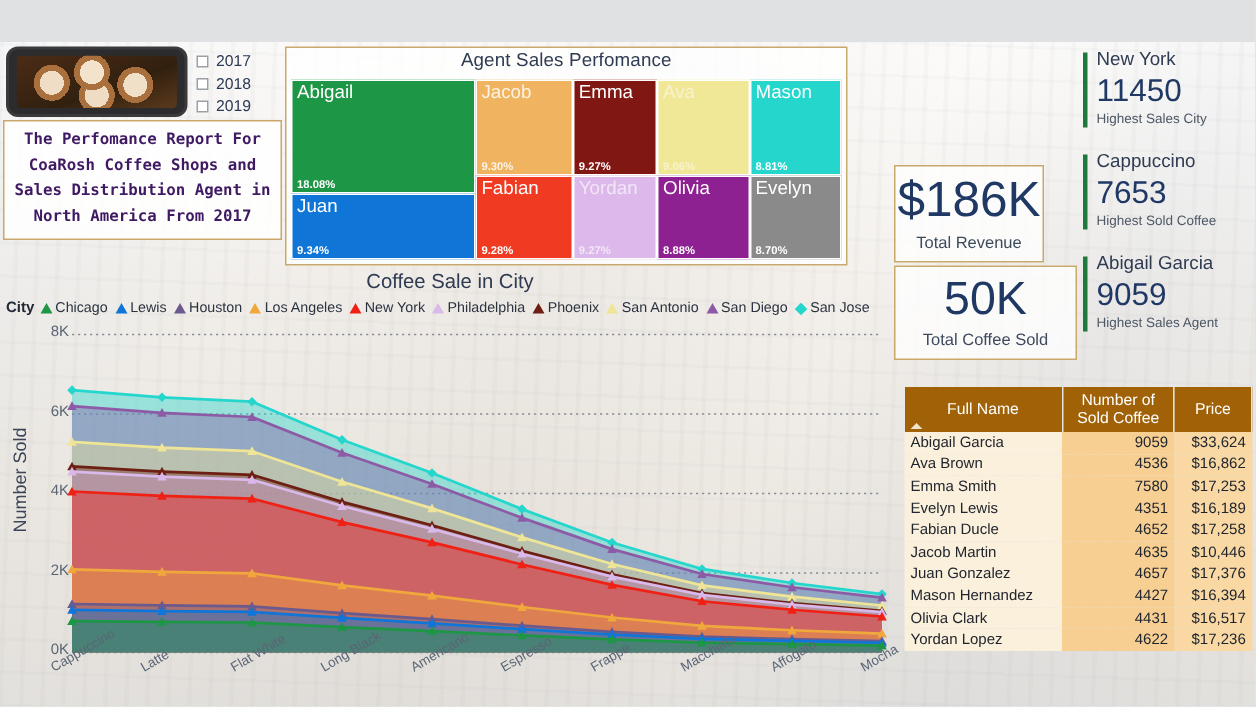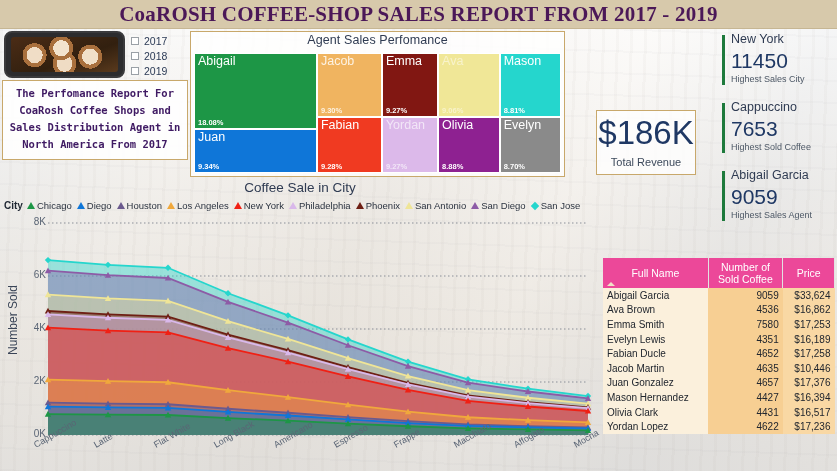--- a/index.html
+++ b/index.html
@@ -146,21 +146,21 @@
   .ytick { position: absolute; right: 604px; font-size: 10px; color: #5a6575; text-align: right; width: 40px; }
   .xtick {
     position: absolute; font-size: 9px; color: #5a6575; white-space: nowrap;
     transform: rotate(-30deg); transform-origin: left top;
   }
 
   
   #tbl { position: absolute; left: 603px; top: 258px; width: 232px; height: 196px; }
   table { border-collapse: collapse; width: 232px; font-size: 10px; }
   thead th {
-    background: #ec4899; color: #fff; font-weight: normal; font-size: 10.5px;
+    background: #a16207; color: #fff; font-weight: normal; font-size: 10.5px;
     padding: 3px 4px; border-right: 1px solid #e2e2e2; text-align: center; height: 30px;
     vertical-align: middle;
   }
   thead th:first-child { position: relative; }
   .sort-caret {
     position: absolute; left: 4px; bottom: 2px; width: 0; height: 0;
     border-left: 4px solid transparent; border-right: 4px solid transparent;
     border-bottom: 4px solid #efe3c8;
   }
   tbody td { padding: 1px 4px; height: 14.6px; font-size: 10px; color: #21262e; }
@@ -168,23 +168,20 @@
   tbody td.c1 { background: #f7cf93; text-align: right; }
   tbody td.c2 { background: #f9d8a4; text-align: right; }
 </style>
 </head>
 <body>
 
 <div id="root">
 
   <div class="bg-photo"></div>
 
-  <div class="header">
-    <div class="header-title">CoaROSH COFFEE-SHOP SALES REPORT FROM 2017 - 2019</div>
-  </div>
 
   <div class="thumb">
     <div class="thumb-inner"></div>
   </div>
 
   <div class="caption">
     <p>The Perfomance Report For CoaRosh Coffee Shops and Sales Distribution Agent in North America From 2017</p>
   </div>
 
   <div class="years" id="years">
@@ -246,20 +243,24 @@
           <div class="tm-pct" style="color: rgb(255, 255, 255);">8.70%</div>
         </div>
       </div>
   </div>
 
 
   <div class="kpi-big" id="rev">
     <div class="kpi-big-val">$186K</div>
     <div class="kpi-big-lbl">Total Revenue</div>
   </div>
+  <div class="kpi-big" id="sold">
+    <div class="kpi-big-val">50K</div>
+    <div class="kpi-big-lbl">Total Coffee Sold</div>
+  </div>
 
   <div class="kpi-r" id="k1">
     <div class="bar"></div>
     <div class="t">New York</div>
     <div class="v">11450</div>
     <div class="s">Highest Sales City</div>
   </div>
   <div class="kpi-r" id="k2">
     <div class="bar"></div>
     <div class="t">Cappuccino</div>
@@ -276,21 +277,21 @@
   <div id="chart">
     <div class="chart-title">Coffee Sale in City</div>
     <div class="legend" id="legend">
         <span class="lg-head">City</span>
         <span class="legend-item">
           <span class="tri" style="border-bottom-color: rgb(29, 150, 70);"></span>
           <span>Chicago</span>
         </span>
         <span class="legend-item">
           <span class="tri" style="border-bottom-color: rgb(15, 118, 216);"></span>
-          <span>Diego</span>
+          <span>Lewis</span>
         </span>
         <span class="legend-item">
           <span class="tri" style="border-bottom-color: rgb(107, 90, 142);"></span>
           <span>Houston</span>
         </span>
         <span class="legend-item">
           <span class="tri" style="border-bottom-color: rgb(240, 168, 60);"></span>
           <span>Los Angeles</span>
         </span>
         <span class="legend-item">

